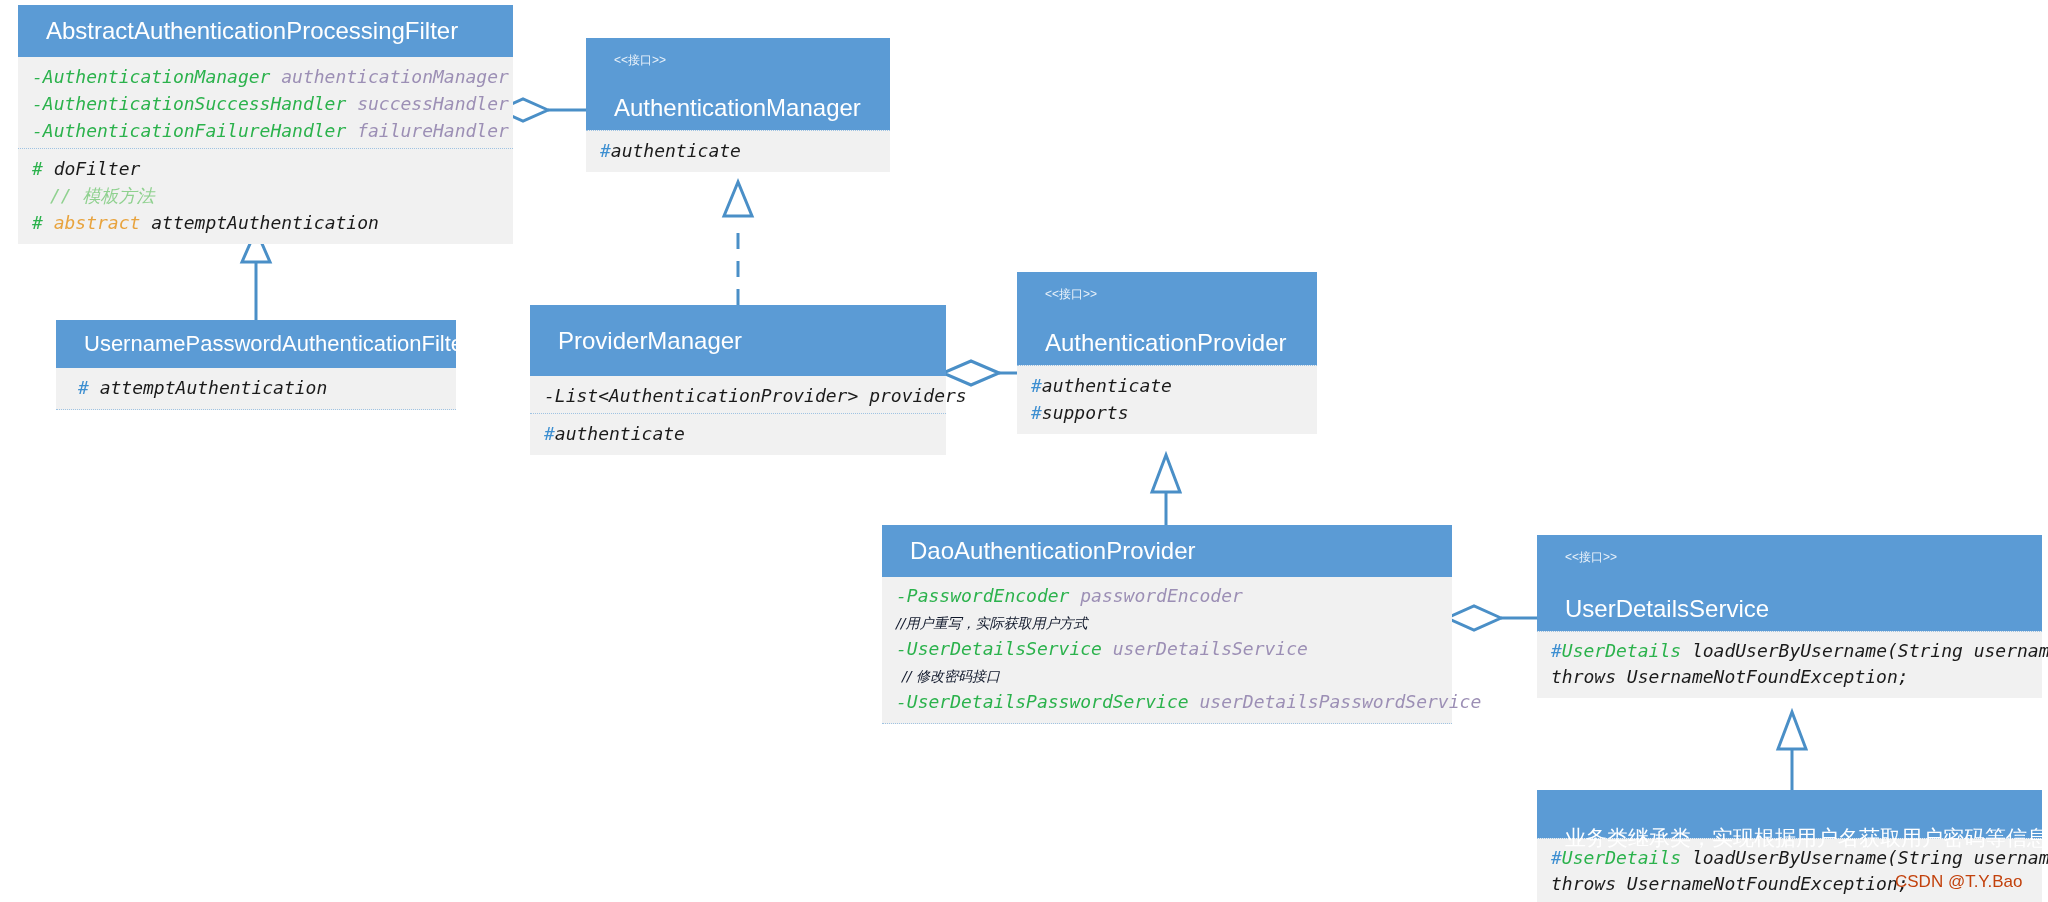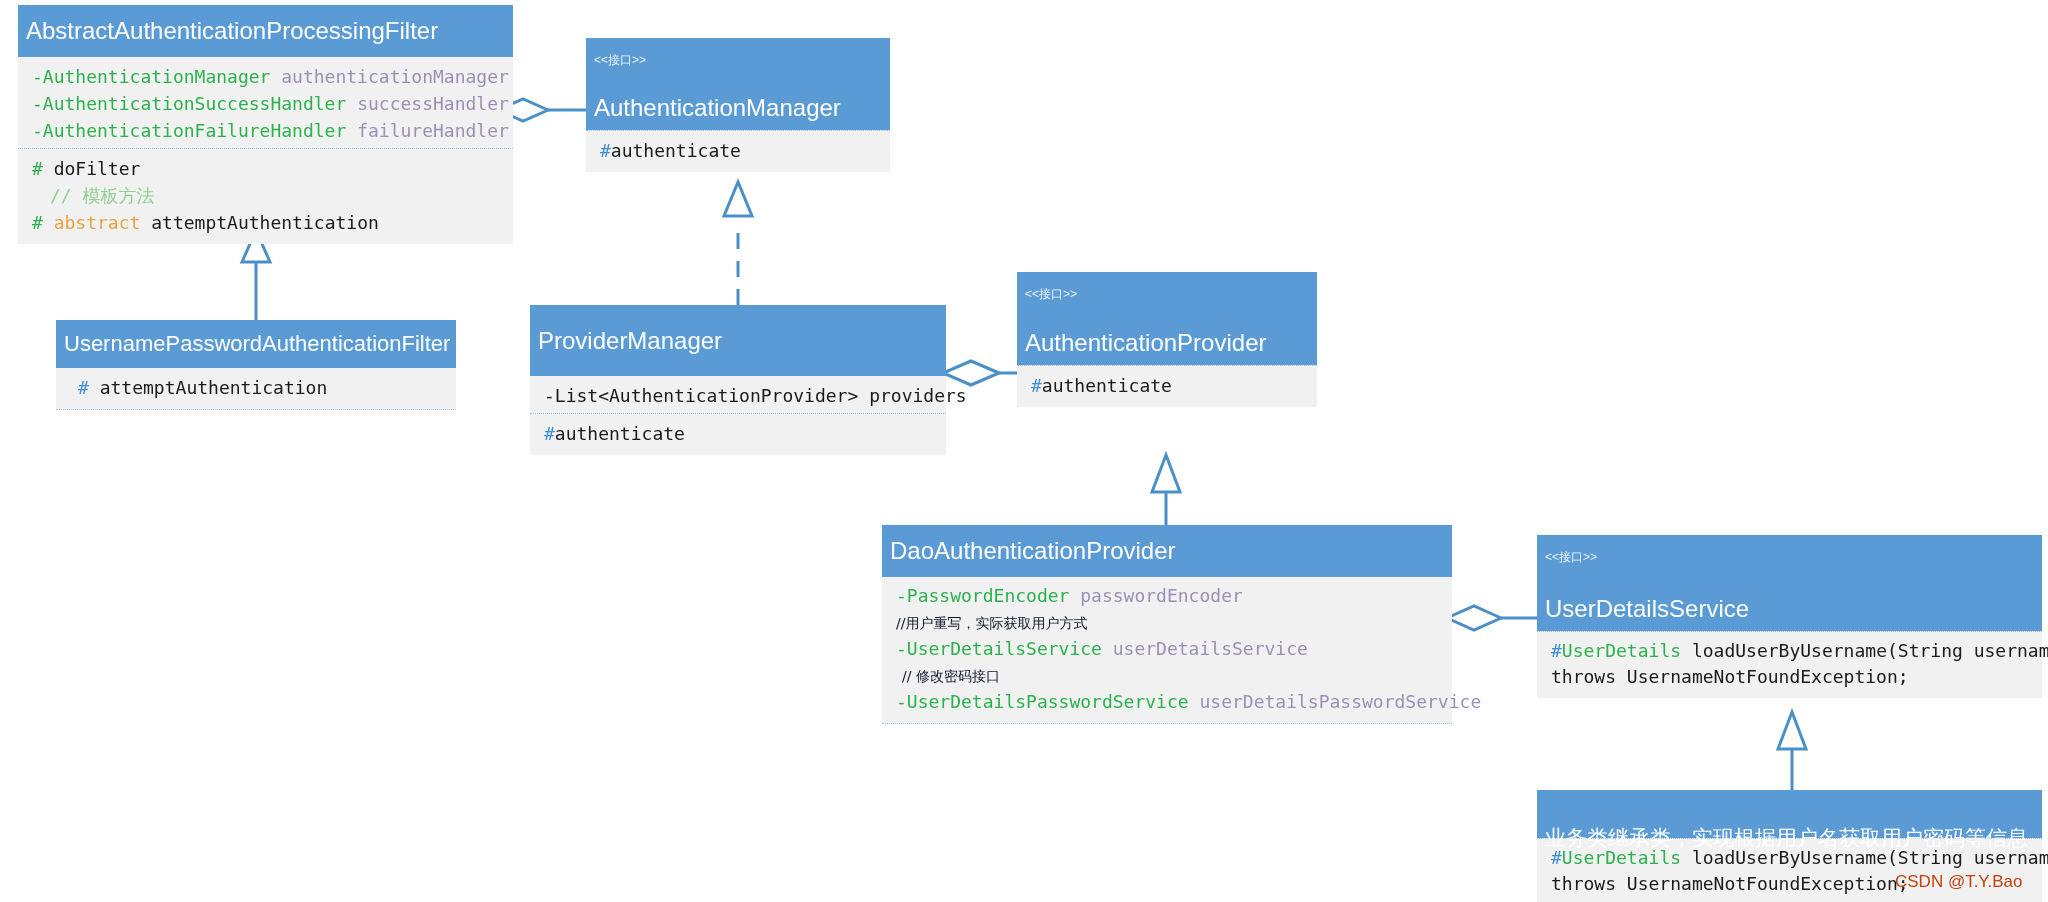--- a/index.html
+++ b/index.html
@@ -26,21 +26,21 @@
   }
   .uml-class {
     position: absolute;
     box-sizing: border-box;
   }
   .uml-header {
     background: #5b9bd5;
     color: #ffffff;
     font-family: "Liberation Sans", sans-serif;
     box-sizing: border-box;
-    padding: 6px 8px;
+    padding: 6px 28px;
     display: flex;
     flex-direction: column;
     justify-content: center;
   }
   .uml-header .stereo {
     font-size: 12px;
     line-height: 28px;
     color: #eaf2fa;
     white-space: nowrap;
   }
@@ -65,21 +65,21 @@
     white-space: nowrap;
   }
   .uml-body.compartment-top {
     padding-bottom: 4px;
   }
   .divider {
     border-top: 1px dotted #9fc3e2;
     height: 0;
     background: #f1f1f1;
   }
-  .row { white-space: nowrap; }
+  .row { white-space: nowrap; font-style: italic; }
   .tok-type   { color: #2bb24c; }
   .tok-var    { color: #9c8fb5; }
   .tok-vis    { color: #3d8fd1; }
   .tok-vis-g  { color: #2bb24c; }
   .tok-plain  { color: #1a1a1a; }
   .tok-comment{ color: #8fd18f; }
   .tok-comment-b { color: #0f172a; font-family:"DejaVu Sans", sans-serif; font-size:14px;margin-top:11px;}
   .tok-abstract { color: #e8a33d; }
   .watermark {
     position: absolute;
@@ -207,20 +207,23 @@
   <div class="uml-class" style="left:1017px; top:272px; width:300px;">
     <div class="uml-header" style="height:93px; justify-content:space-between; padding-top:8px; padding-bottom:6px;">
       <span class="stereo">&lt;&lt;接口&gt;&gt;</span>
       <span class="cname">AuthenticationProvider</span>
     </div>
     <div class="divider"></div>
     <div class="uml-body">
       <div class="row">
         <span class="tok-vis">#</span><span class="tok-plain">authenticate</span>
       </div>
+      <div class="row">
+        <span class="tok-vis">#</span><span class="tok-plain">supports</span>
+      </div>
     </div>
   </div>
 
   <div class="uml-class" style="left:882px; top:525px; width:570px;">
     <div class="uml-header" style="height:52px;">
       <span class="cname">DaoAuthenticationProvider</span>
     </div>
     <div class="uml-body" style="line-height:26px;">
       <div class="row">
         <span class="tok-type">-</span><span class="tok-type">PasswordEncoder</span> <span class="tok-var">passwordEncoder</span>

